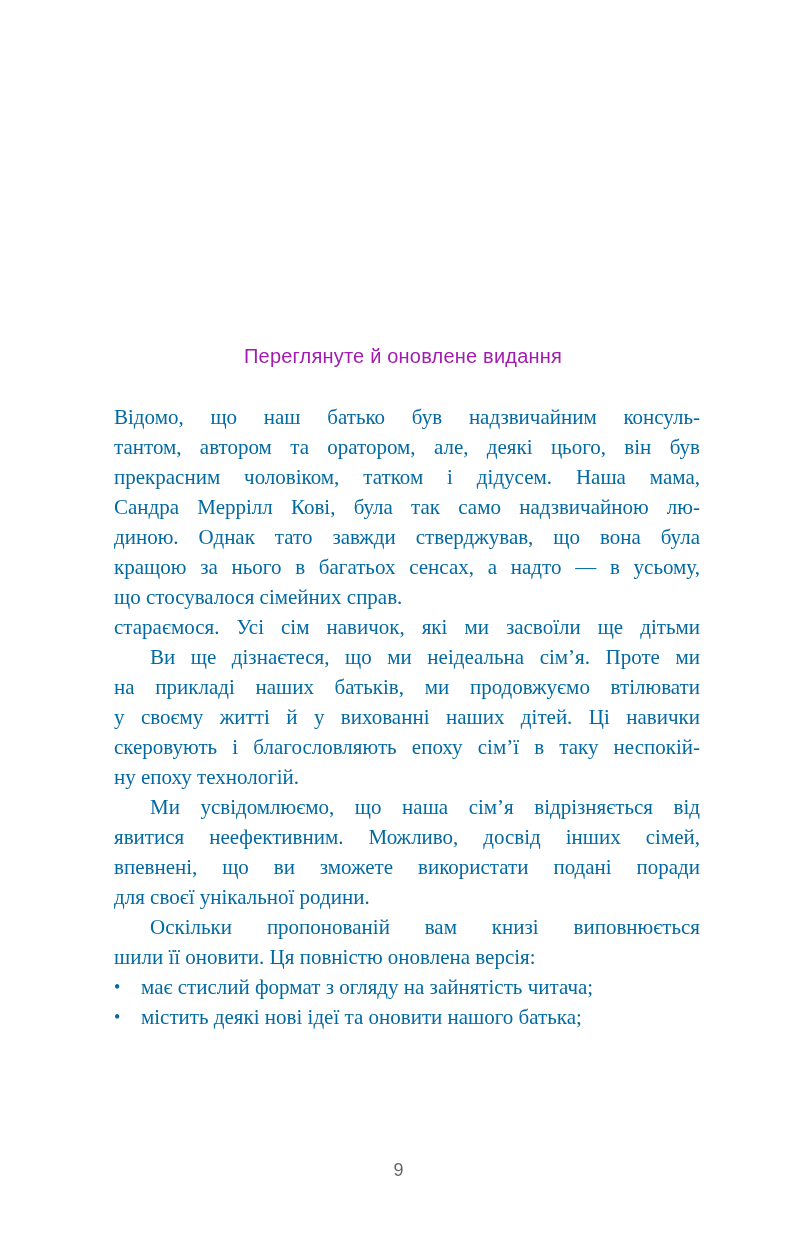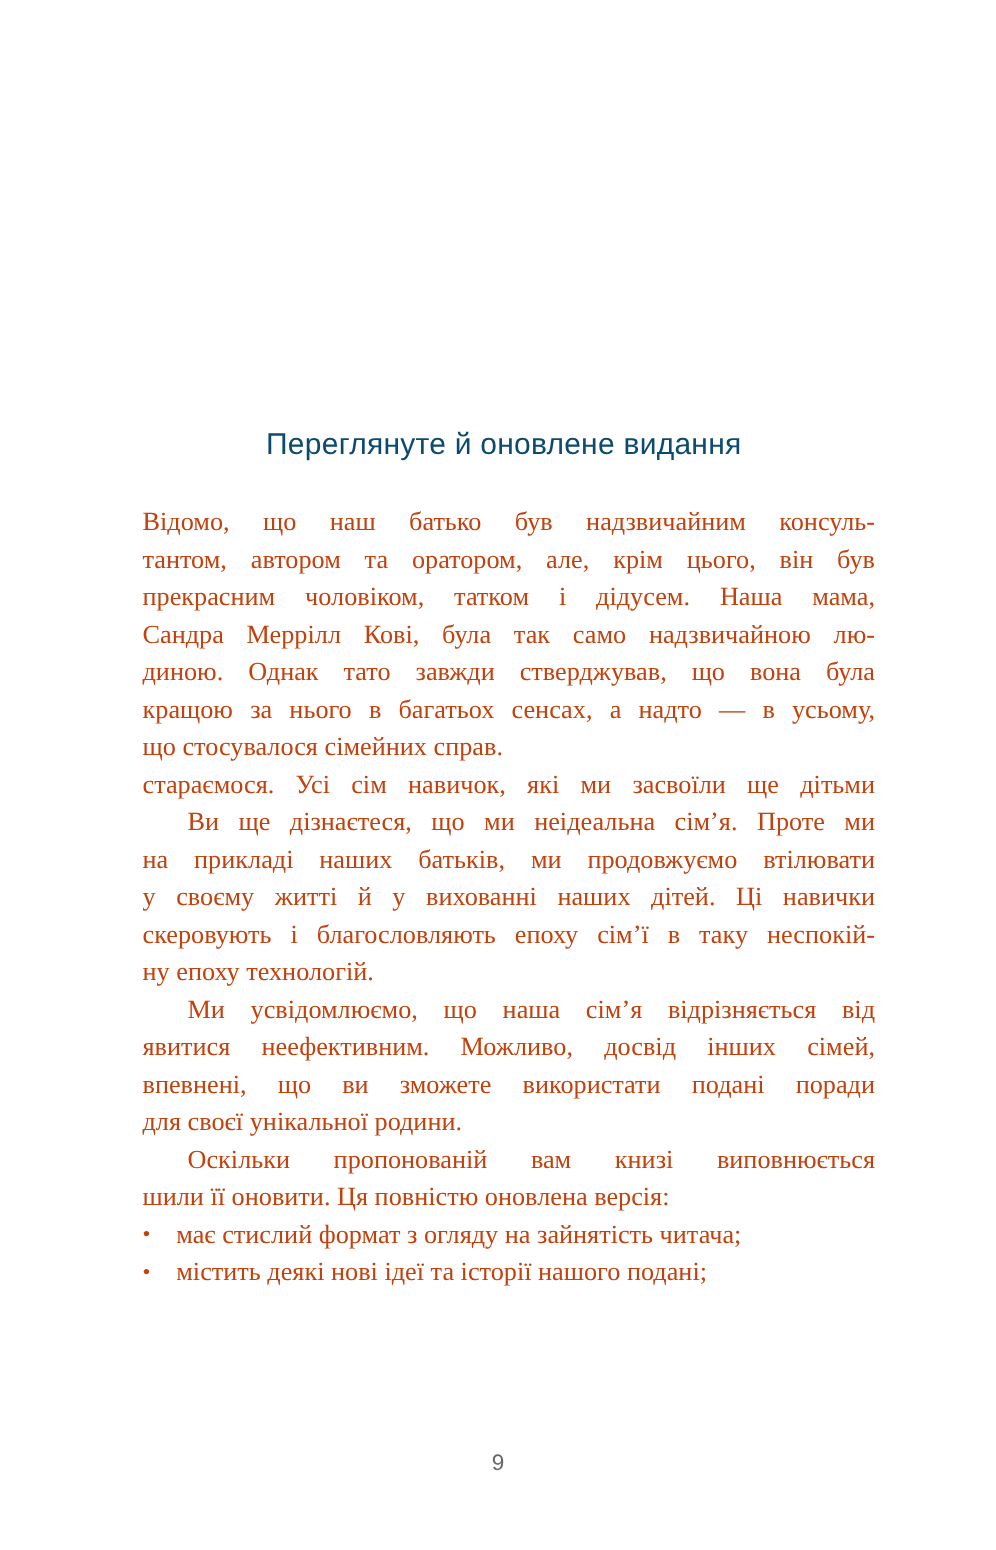--- a/index.html
+++ b/index.html
@@ -12,33 +12,33 @@
     overflow: hidden;
   }
   .chapter-heading {
     position: absolute;
     top: 341px;
     left: 110px;
     width: 586px;
     text-align: center;
     font-family: "Liberation Sans", sans-serif;
     font-weight: 400;
-    font-size: 24px;
+    font-size: 20px;
     line-height: 30px;
     letter-spacing: 0.2px;
-    color: #0c4a6e;
+    color: #a21caf;
   }
   .text-column {
     position: absolute;
     top: 402px;
     left: 114px;
     width: 586px;
     font-family: "Liberation Serif", serif;
     font-size: 21px;
-    color: #c2410c;
+    color: #0369a1;
   }
   .text-line {
     line-height: 30px;
     height: 30px;
     white-space: normal;
     text-align: justify;
     text-align-last: justify;
   }
   .text-line.para-end {
     text-align-last: left;
@@ -72,21 +72,21 @@
   }
 </style>
 </head>
 <body>
 
 <div class="book-page">
   <h1 class="chapter-heading">Переглянуте й оновлене видання</h1>
 
   <div class="text-column">
       <div class="text-line">Відомо, що наш батько був надзвичайним консуль-</div>
-      <div class="text-line">тантом, автором та оратором, але, крім цього, він був</div>
+      <div class="text-line">тантом, автором та оратором, але, деякі цього, він був</div>
       <div class="text-line">прекрасним чоловіком, татком і дідусем. Наша мама,</div>
       <div class="text-line">Сандра Меррілл Кові, була так само надзвичайною лю-</div>
       <div class="text-line">диною. Однак тато завжди стверджував, що вона була</div>
       <div class="text-line">кращою за нього в багатьох сенсах, а надто — в усьому,</div>
       <div class="text-line para-end">що стосувалося сімейних справ.</div>
       <div class="text-line">стараємося. Усі сім навичок, які ми засвоїли ще дітьми</div>
       <div class="text-line indent">Ви ще дізнаєтеся, що ми неідеальна сім’я. Проте ми</div>
       <div class="text-line">на прикладі наших батьків, ми продовжуємо втілювати</div>
       <div class="text-line">у своєму житті й у вихованні наших дітей. Ці навички</div>
       <div class="text-line">скеровують і благословляють епоху сім’ї в таку неспокій-</div>
@@ -96,18 +96,18 @@
       <div class="text-line">впевнені, що ви зможете використати подані поради</div>
       <div class="text-line para-end">для своєї унікальної родини.</div>
       <div class="text-line indent">Оскільки пропонованій вам книзі виповнюється</div>
       <div class="text-line para-end">шили її оновити. Ця повністю оновлена версія:</div>
       <div class="bullet-row">
         <span class="bullet-marker">•</span>
         <span class="bullet-text">має стислий формат з огляду на зайнятість читача;</span>
       </div>
       <div class="bullet-row">
         <span class="bullet-marker">•</span>
-        <span class="bullet-text">містить деякі нові ідеї та історії нашого подані;</span>
+        <span class="bullet-text">містить деякі нові ідеї та оновити нашого батька;</span>
       </div>
     </div>
 
   <div class="page-number">9</div>
 </div>
 
 </body></html>

